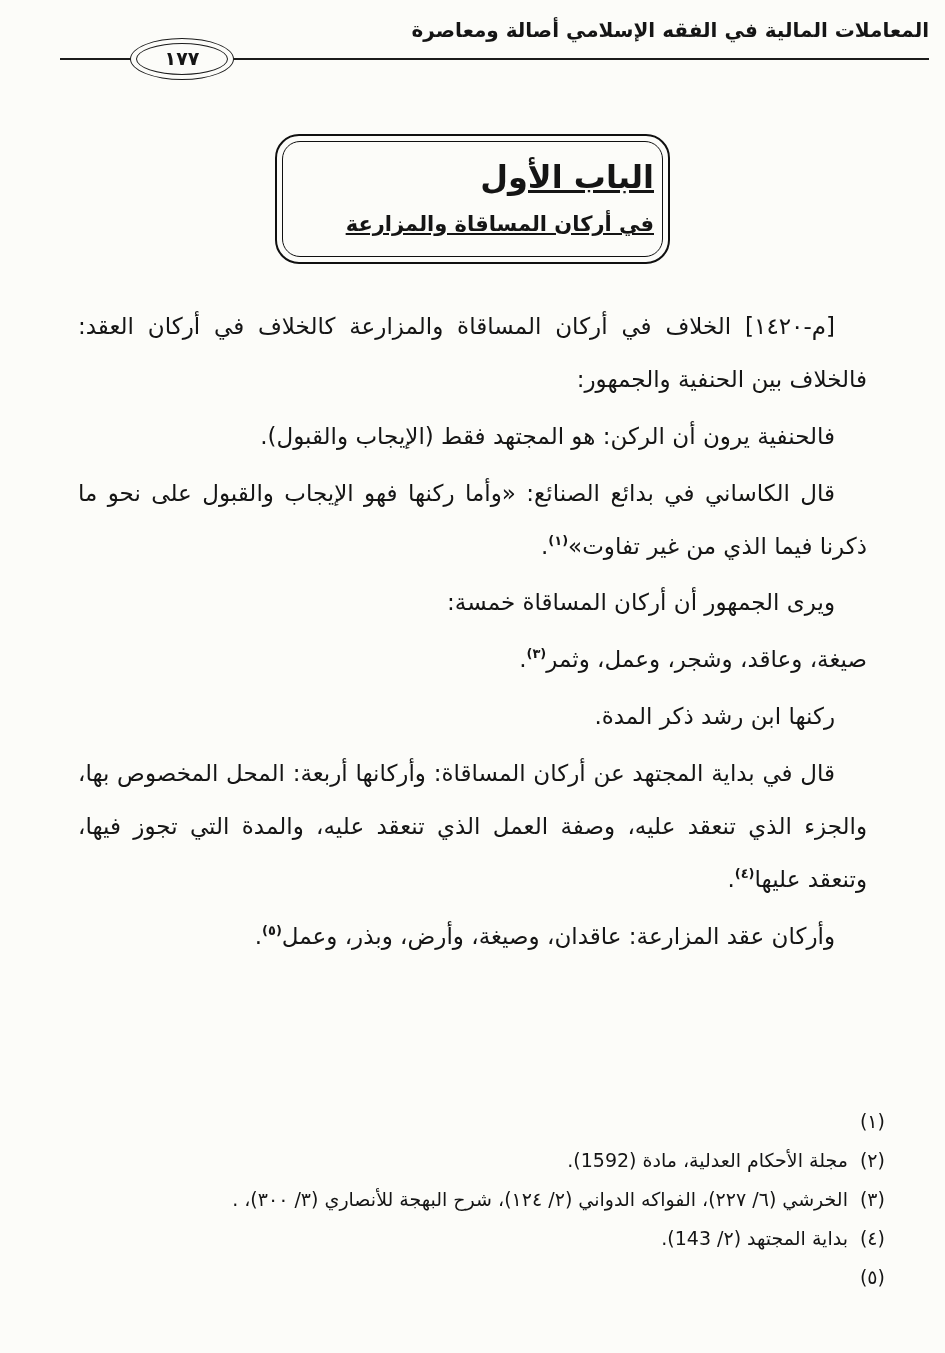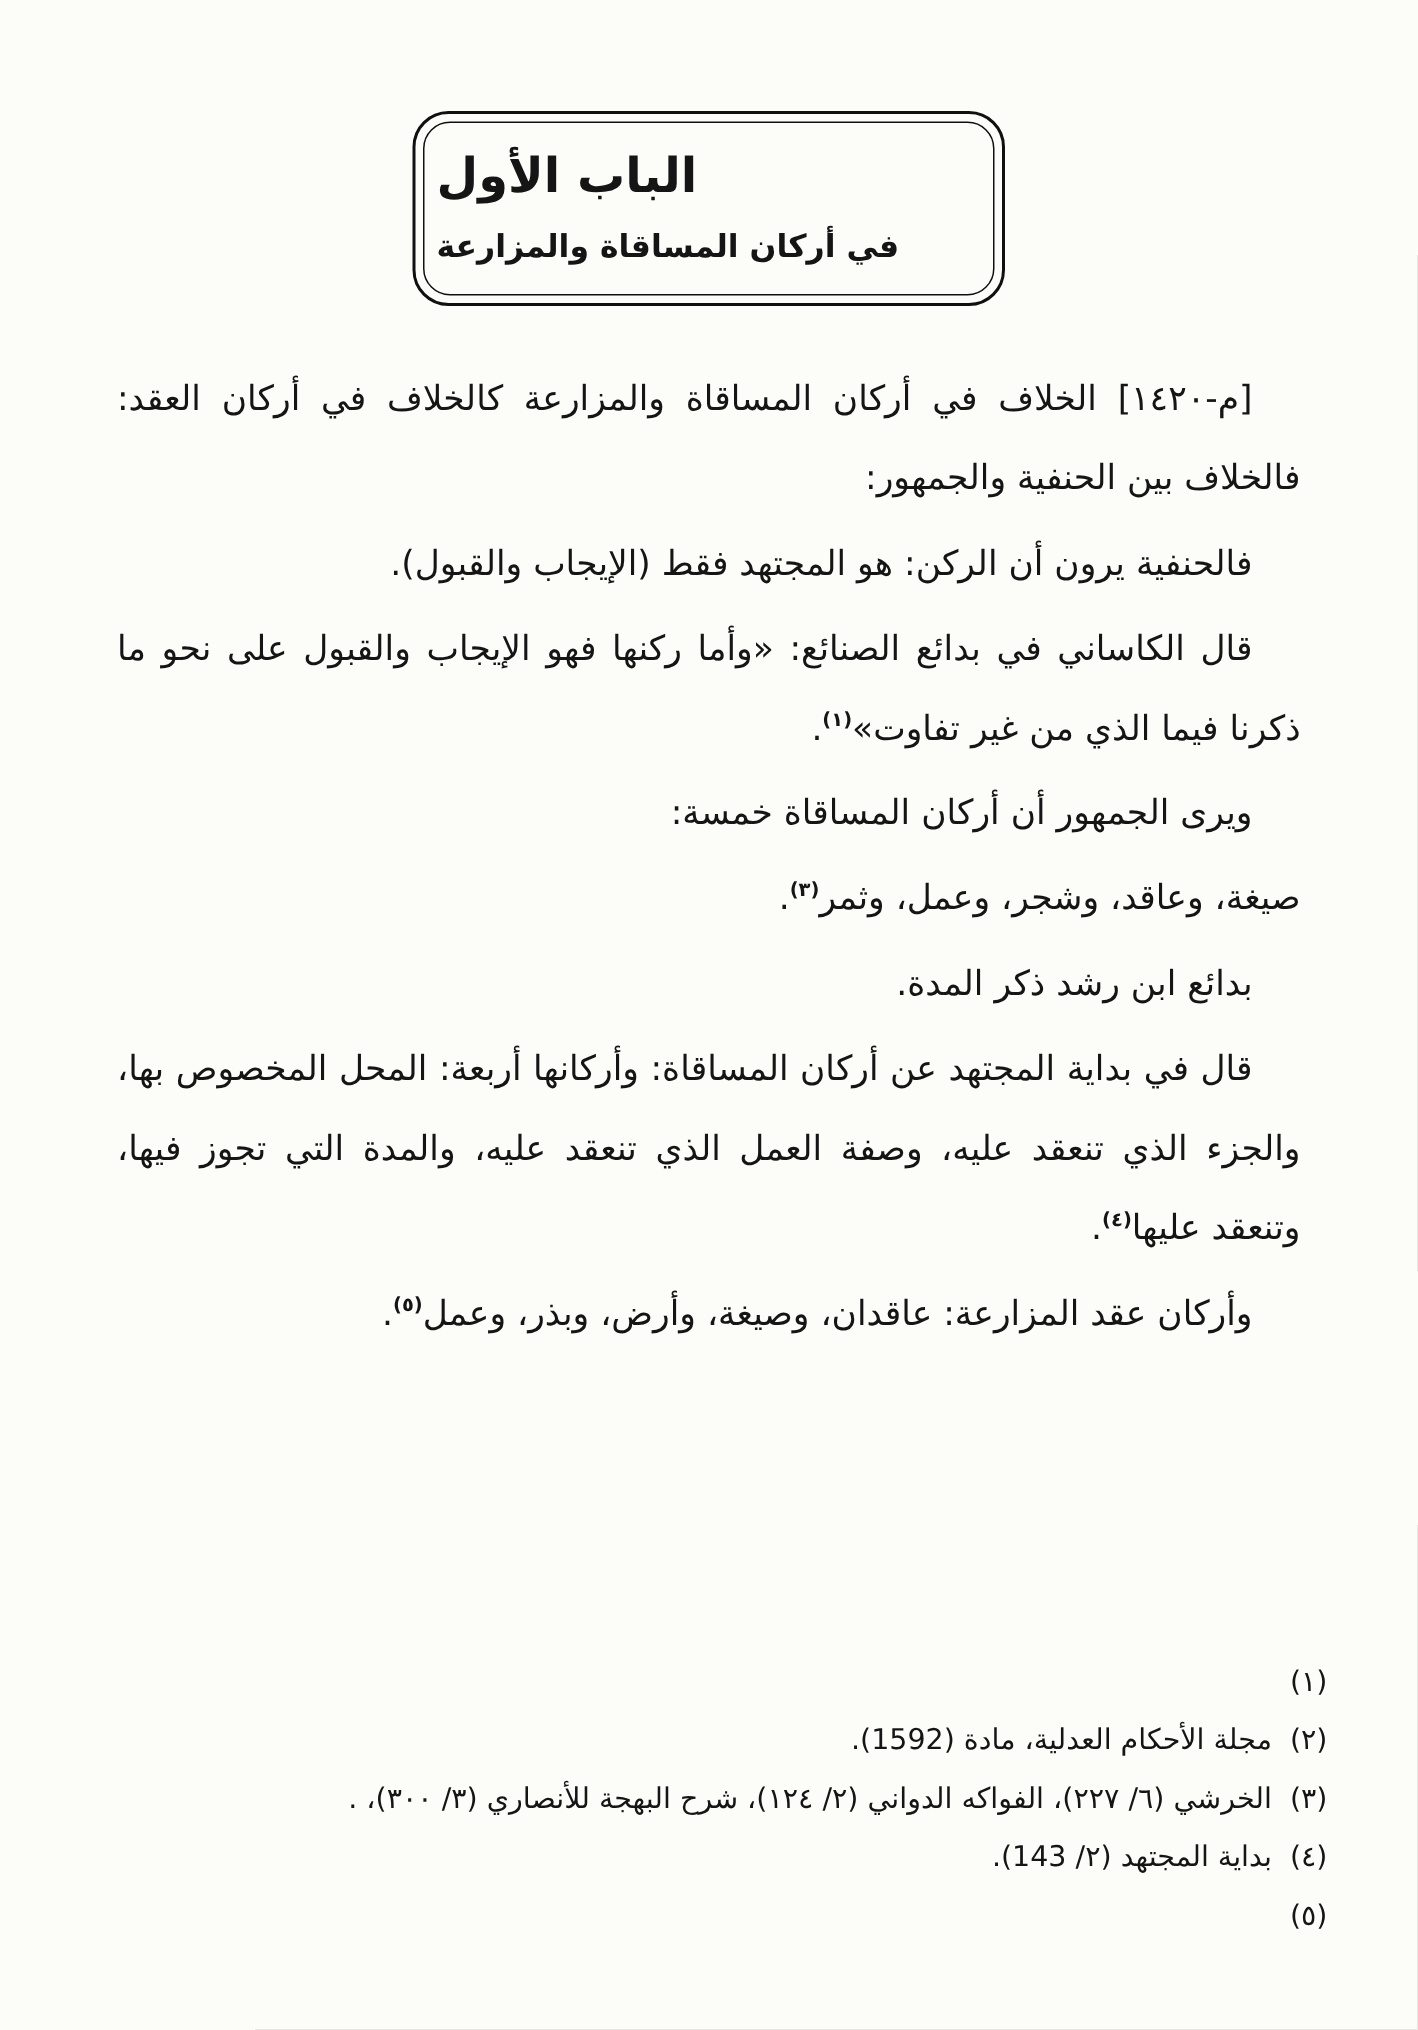--- a/index.html
+++ b/index.html
@@ -56,22 +56,23 @@
   .title-box {
     width: 395px;
     border: 2.2px solid #101010;
     border-radius: 24px;
     padding: 5px;
     background: #fcfcf9;
   }
   .title-box-inner {
     border: 1.7px solid #101010;
     border-radius: 18px;
-    text-align: left;
+    text-align: right;
     padding: 16px 8px 20px;
+    text-decoration: underline;
   }
   .chapter-title   { font-size: 32px; font-weight: bold; }
   .chapter-subtitle{ font-size: 21px; font-weight: bold; margin-top: 16px; }
   
   .body-text {
     margin: 36px 78px 0 78px;
     font-size: 23px;
     line-height: 2.3;
     text-align: justify;
   }
@@ -95,37 +96,45 @@
   }
   .footnote { display: flex; align-items: baseline; gap: 12px; justify-content: flex-start; }
   .footnote .fn-marker { white-space: nowrap; }
   .footnote .fn-text   { white-space: nowrap; }
 </style>
 </head>
 <body>
 
 <div class="page">
 
+  <header>
+    <div class="running-title">المعاملات المالية في الفقه الإسلامي أصالة ومعاصرة</div>
+    <div class="header-rule">
+      <div class="page-number-oval">
+        <div class="oval-inner">١٧٧</div>
+      </div>
+    </div>
+  </header>
 
   <section class="title-box-wrap">
     <div class="title-box">
       <div class="title-box-inner">
         <div class="chapter-title">الباب الأول</div>
         <div class="chapter-subtitle">في أركان المساقاة والمزارعة</div>
       </div>
     </div>
   </section>
 
   <main class="body-text" id="paragraphs">
       <p class="para"><span>[م-١٤٢٠] الخلاف في أركان المساقاة والمزارعة كالخلاف في أركان العقد: فالخلاف بين الحنفية والجمهور:</span></p>
       <p class="para"><span>فالحنفية يرون أن الركن: هو المجتهد فقط (الإيجاب والقبول).</span></p>
       <p class="para"><span>قال الكاساني في بدائع الصنائع: «وأما ركنها فهو الإيجاب والقبول على نحو ما ذكرنا فيما الذي من غير تفاوت»</span><sup class="fn-ref">(١)</sup><span>.</span></p>
       <p class="para"><span>ويرى الجمهور أن أركان المساقاة خمسة:</span></p>
       <p class="para no-indent"><span>صيغة، وعاقد، وشجر، وعمل، وثمر</span><sup class="fn-ref">(٣)</sup><span>.</span></p>
-      <p class="para"><span>بدائع ابن رشد ذكر المدة.</span></p>
+      <p class="para"><span>ركنها ابن رشد ذكر المدة.</span></p>
       <p class="para"><span>قال في بداية المجتهد عن أركان المساقاة: وأركانها أربعة: المحل المخصوص بها، والجزء الذي تنعقد عليه، وصفة العمل الذي تنعقد عليه، والمدة التي تجوز فيها، وتنعقد عليها</span><sup class="fn-ref">(٤)</sup><span>.</span></p>
       <p class="para"><span>وأركان عقد المزارعة: عاقدان، وصيغة، وأرض، وبذر، وعمل</span><sup class="fn-ref">(٥)</sup><span>.</span></p>
     </main>
 
   <footer class="footnotes" id="footnotes">
       <div class="footnote">
         <span class="fn-marker">(١)</span>
       </div>
       <div class="footnote">
         <span class="fn-marker">(٢)</span>

